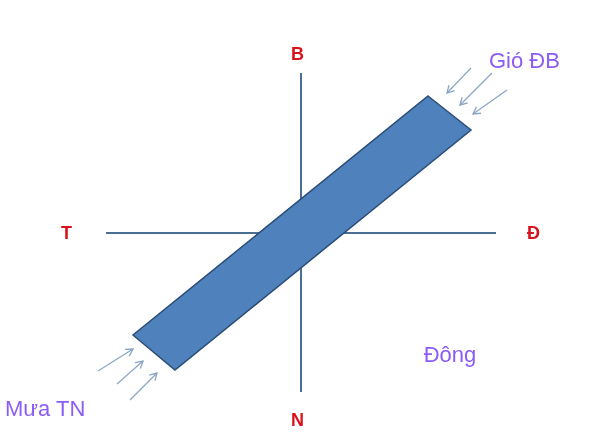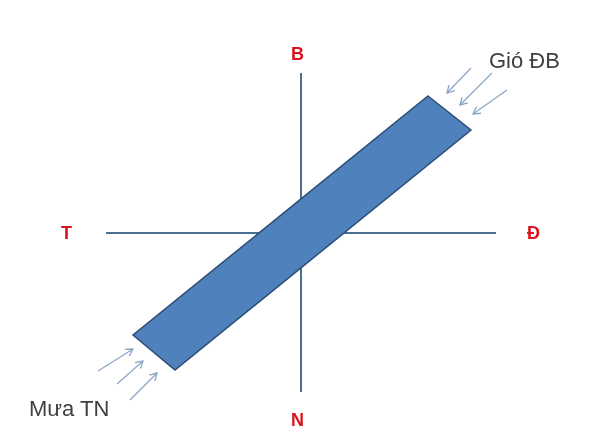--- a/index.html
+++ b/index.html
@@ -1,19 +1,19 @@
 <!DOCTYPE html>
 <html><head>
 <meta charset="utf-8">
 <style>
   html, body { margin: 0; padding: 0; background: #ffffff; }
   .canvas { position: relative; width: 600px; height: 445px; overflow: hidden; background: #ffffff; }
   svg { position: absolute; left: 0; top: 0; }
   .dir { position: absolute; font-family: "Liberation Sans", sans-serif; font-weight: bold; color: #d8131b; font-size: 18px; }
-  .lbl { position: absolute; font-family: "Liberation Sans", sans-serif; color: #404040; font-size: 22px; }
+  .lbl { position: absolute; font-family: "Liberation Sans", sans-serif; color: #8b5cf6; font-size: 22px; }
   .lbl-center { text-align: center; line-height: 26px; }
 </style>
 </head>
 <body>
 
 <div class="canvas">
   <svg width="600" height="445" viewBox="0 0 600 445">
     <defs>
       <marker id="ah" markerWidth="10" markerHeight="10" refX="8" refY="5" orient="auto" markerUnits="userSpaceOnUse">
         <path d="M1,1 L8,5 L1,9" fill="none" stroke="#8aa6c6" stroke-width="1.3"></path>
@@ -37,16 +37,17 @@
       <line x1="130" y1="400" x2="157" y2="373" stroke="#8aa6c6" stroke-width="1.2" marker-end="url(#ah)"></line>
     </g>
   </svg>
 
   <div class="dir" style="left:291px; top:44px;">B</div>
   <div class="dir" style="left:291px; top:410px;">N</div>
   <div class="dir" style="left:61px; top:223px;">T</div>
   <div class="dir" style="left:527px; top:223px;">Đ</div>
 
   <div class="lbl" style="left:489px; top:48px;">Gió ĐB</div>
-  <div class="lbl" style="left:5px; top:396px;margin-left:24px;">Mưa TN</div>
+  <div class="lbl" style="left:5px; top:396px;">Mưa TN</div>
   <div class="lbl lbl-center" style="left:410px; top:342px; width:80px;">
+    <div>Đông</div>
   </div>
 </div>
 
 </body></html>

